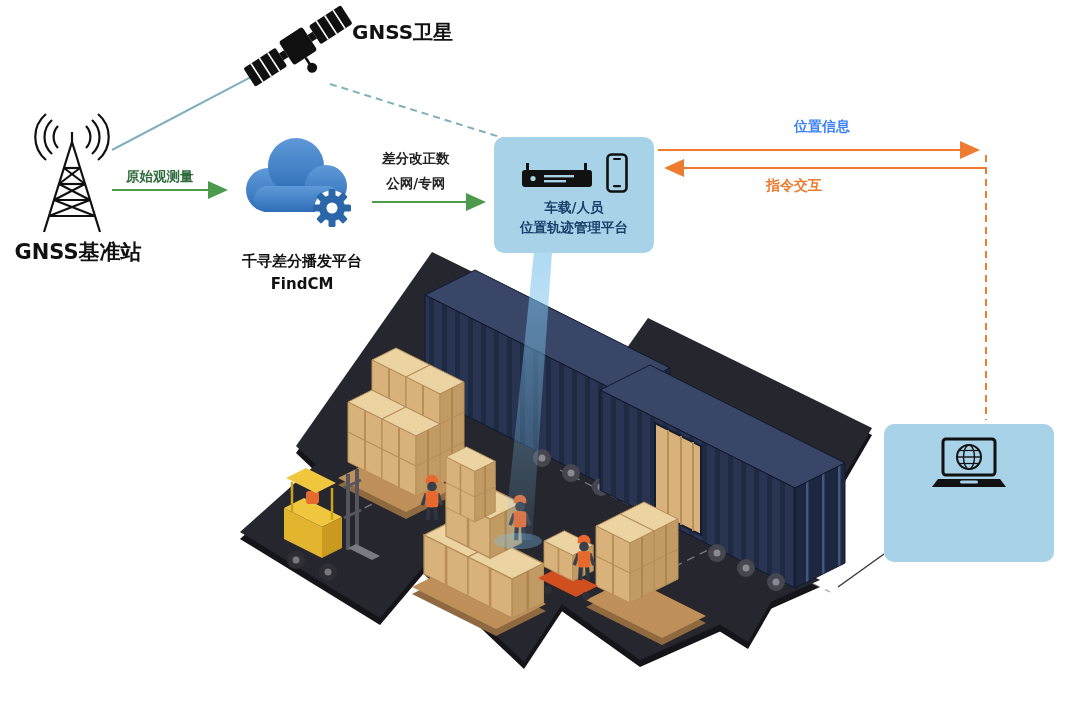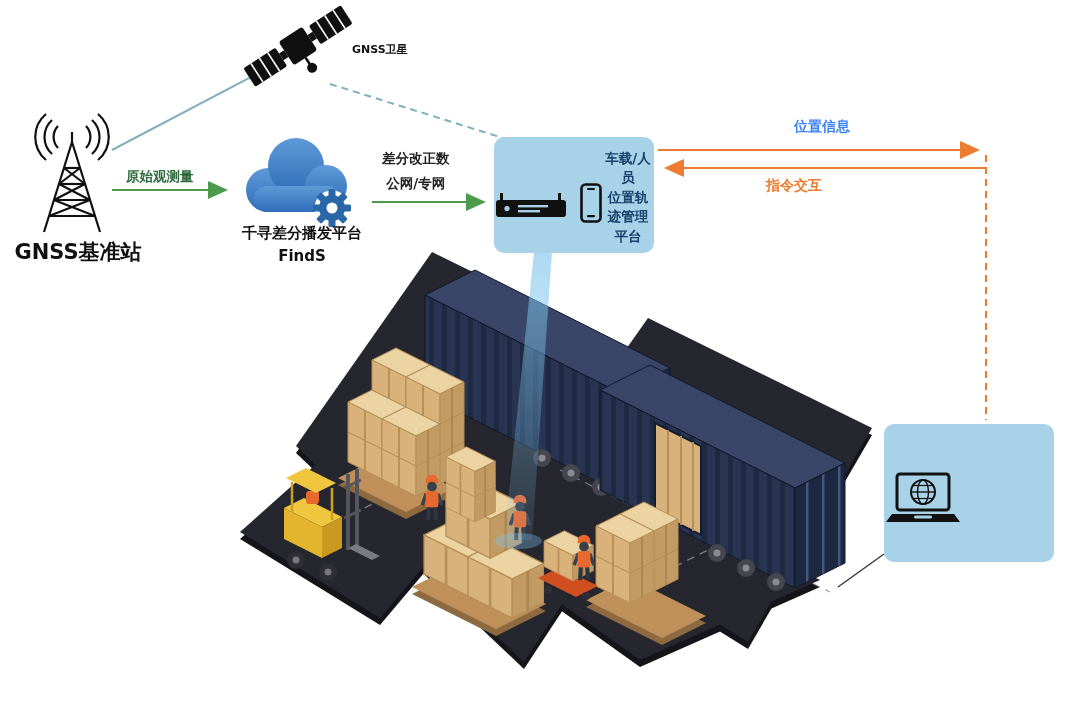--- a/index.html
+++ b/index.html
@@ -1,30 +1,30 @@
 <!DOCTYPE html>
 <html><head>
 <meta charset="utf-8">
 <style>
   * { margin:0; padding:0; box-sizing:border-box; }
   html,body { background:#ffffff; }
   body { font-family:"DejaVu Sans","Liberation Sans",sans-serif; }
   .canvas { position:relative; width:1080px; height:701px; background:#ffffff; overflow:hidden; }
   .canvas > svg.scene { position:absolute; left:0; top:0; }
   .lbl { position:absolute; color:#111; white-space:nowrap; }
-  #sat-lbl  { left:352px; top:42px;  font-size:11px; font-weight:600; }
+  #sat-lbl  { left:352px; top:19px;  font-size:20px; font-weight:600; }
   #base-lbl { left:14px;  top:238px; width:128px; text-align:center; font-size:21px; font-weight:600; }
   #obs-lbl  { left:126px; top:168px; font-size:13.5px; font-weight:600; color:#2f6b3c;text-align:center; }
-  .cloud-cap{ position:absolute; left:220px; top:222px; width:164px; text-align:center;
+  .cloud-cap{ position:absolute; left:220px; top:250px; width:164px; text-align:center;
               font-size:15px; font-weight:bold; color:#111; line-height:1.5; }
   #corr-lbl { left:382px; top:146px; font-size:13.5px; font-weight:600; color:#222; line-height:1.85;text-align:center; }
   #pos-lbl  { left:762px; top:118px; font-size:14px; font-weight:600; color:#3b82f6;margin-left:32px; }
   #cmd-lbl  { left:766px; top:177px; font-size:14px; font-weight:600; color:#ed7c31; }
   .panel { position:absolute; background:#a7d2e8; border-radius:10px;
-           display:flex; flex-direction:row; align-items:center; }
+           display:flex; flex-direction:column; align-items:center; }
   .panel .icons { display:flex; align-items:flex-end; gap:12px; }
   .panel-text { color:#17406b; font-weight:bold; text-align:center; font-size:13.5px; line-height:1.45; }
   .terminal-panel { left:494px; top:137px; width:160px; height:116px; }
   .terminal-panel .icons { margin-top:12px; height:44px; }
   .terminal-panel .panel-text { margin-top:5px; }
   .finds-panel { left:884px; top:424px; width:170px; height:138px; }
   .finds-panel .icons { margin-top:11px; height:58px; }
   .finds-panel .panel-text { margin-top:4px; }
 </style>
 </head>
@@ -303,21 +303,21 @@
       </g>
     </g>
   </svg>
 
   <div class="lbl" id="sat-lbl">GNSS卫星</div>
   <div class="lbl" id="base-lbl">GNSS基准站</div>
   <div class="lbl" id="obs-lbl">原始观测量</div>
 
   <div class="cloud-cap">
     <div>千寻差分播发平台</div>
-    <div>FindS</div>
+    <div>FindCM</div>
   </div>
 
   <div class="lbl" id="corr-lbl">
     <div>差分改正数</div>
     <div>公网/专网</div>
   </div>
 
   <div class="lbl" id="pos-lbl">位置信息</div>
   <div class="lbl" id="cmd-lbl">指令交互</div>
 

